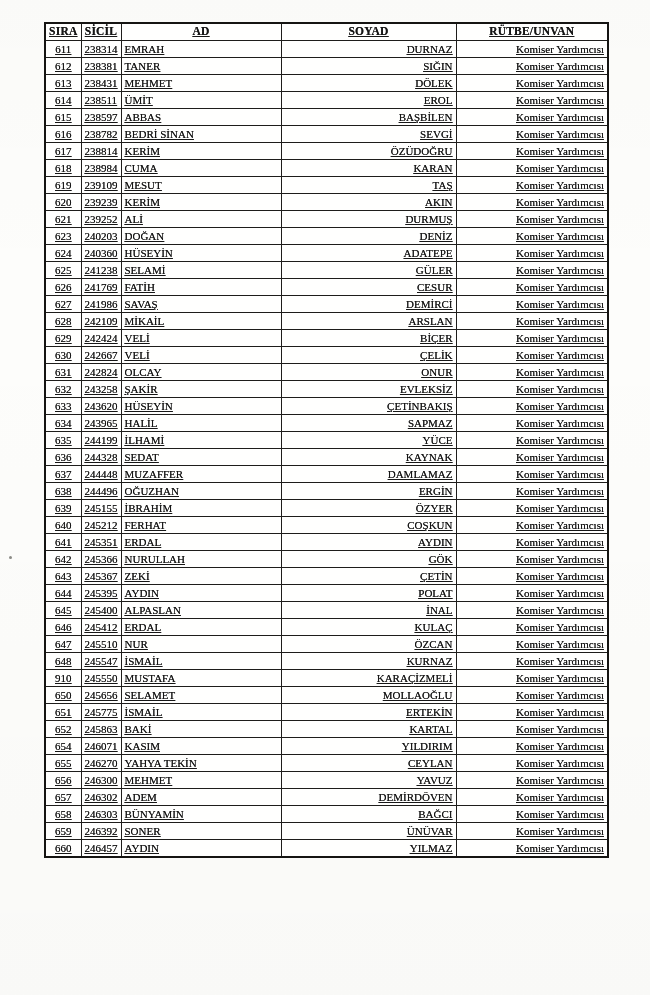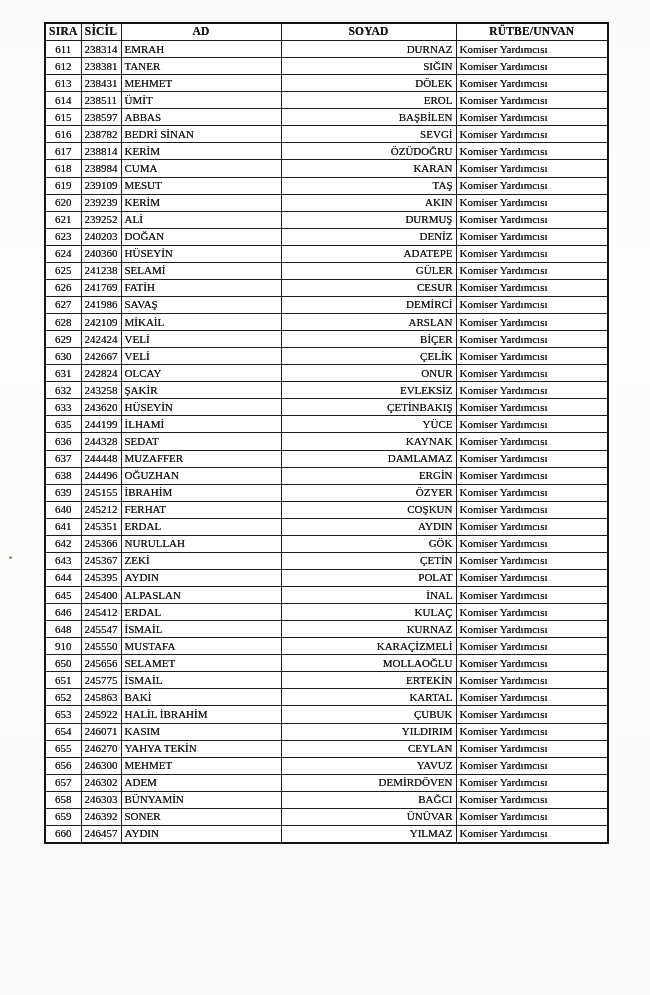--- a/index.html
+++ b/index.html
@@ -25,20 +25,21 @@
   }
   table.roster {
     position: absolute;
     left: 44px;
     top: 22px;
     width: 563px;
     height: 822px;
     border-collapse: collapse;
     table-layout: fixed;
     background: #fffffe;
+    text-decoration: underline;
   }
   table.roster col.c-sira  { width: 36px; }
   table.roster col.c-sicil { width: 40px; }
   table.roster col.c-ad    { width: 160px; }
   table.roster col.c-soyad { width: 175px; }
   table.roster col.c-rutbe { width: 152px; }
 
   table.roster th,
   table.roster td {
     border: 1.6px solid #1e1d1b;
@@ -57,21 +58,21 @@
   table.roster th {
     font-weight: bold;
     text-align: center;
     font-size: 11.5px;
     letter-spacing: 0.2px;
   }
   td.cell-sira  { text-align: center; margin-top: 40px; }
   td.cell-sicil { text-align: left; padding-left: 2px; padding-right: 1px; }
   td.cell-ad    { text-align: left; margin-left: 24px; }
   td.cell-soyad { text-align: right; }
-  td.cell-rutbe { text-align: left; padding-left: 4px; }
+  td.cell-rutbe { text-align: right; padding-left: 4px; }
 
   
   .speck {
     position: absolute;
     left: 9px;
     top: 556px;
     width: 3px;
     height: 3px;
     border-radius: 50%;
     background: #8b8b86;
@@ -272,20 +273,27 @@
         </tr>
 
         <tr>
           <td class="cell-sira">633</td>
           <td class="cell-sicil">243620</td>
           <td class="cell-ad">HÜSEYİN</td>
           <td class="cell-soyad">ÇETİNBAKIŞ</td>
           <td class="cell-rutbe">Komiser Yardımcısı</td>
         </tr>
 
+        <tr>
+          <td class="cell-sira">634</td>
+          <td class="cell-sicil">243965</td>
+          <td class="cell-ad">HALİL</td>
+          <td class="cell-soyad">SAPMAZ</td>
+          <td class="cell-rutbe">Komiser Yardımcısı</td>
+        </tr>
 
         <tr>
           <td class="cell-sira">635</td>
           <td class="cell-sicil">244199</td>
           <td class="cell-ad">İLHAMİ</td>
           <td class="cell-soyad">YÜCE</td>
           <td class="cell-rutbe">Komiser Yardımcısı</td>
         </tr>
 
         <tr>
@@ -369,20 +377,27 @@
         </tr>
 
         <tr>
           <td class="cell-sira">646</td>
           <td class="cell-sicil">245412</td>
           <td class="cell-ad">ERDAL</td>
           <td class="cell-soyad">KULAÇ</td>
           <td class="cell-rutbe">Komiser Yardımcısı</td>
         </tr>
 
+        <tr>
+          <td class="cell-sira">647</td>
+          <td class="cell-sicil">245510</td>
+          <td class="cell-ad">NUR</td>
+          <td class="cell-soyad">ÖZCAN</td>
+          <td class="cell-rutbe">Komiser Yardımcısı</td>
+        </tr>
 
         <tr>
           <td class="cell-sira">648</td>
           <td class="cell-sicil">245547</td>
           <td class="cell-ad">İSMAİL</td>
           <td class="cell-soyad">KURNAZ</td>
           <td class="cell-rutbe">Komiser Yardımcısı</td>
         </tr>
 
         <tr>
@@ -410,27 +425,20 @@
         </tr>
 
         <tr>
           <td class="cell-sira">652</td>
           <td class="cell-sicil">245863</td>
           <td class="cell-ad">BAKİ</td>
           <td class="cell-soyad">KARTAL</td>
           <td class="cell-rutbe">Komiser Yardımcısı</td>
         </tr>
 
-        <tr>
-          <td class="cell-sira">653</td>
-          <td class="cell-sicil">245922</td>
-          <td class="cell-ad">HALİL İBRAHİM</td>
-          <td class="cell-soyad">ÇUBUK</td>
-          <td class="cell-rutbe">Komiser Yardımcısı</td>
-        </tr>
 
         <tr>
           <td class="cell-sira">654</td>
           <td class="cell-sicil">246071</td>
           <td class="cell-ad">KASIM</td>
           <td class="cell-soyad">YILDIRIM</td>
           <td class="cell-rutbe">Komiser Yardımcısı</td>
         </tr>
 
         <tr>

